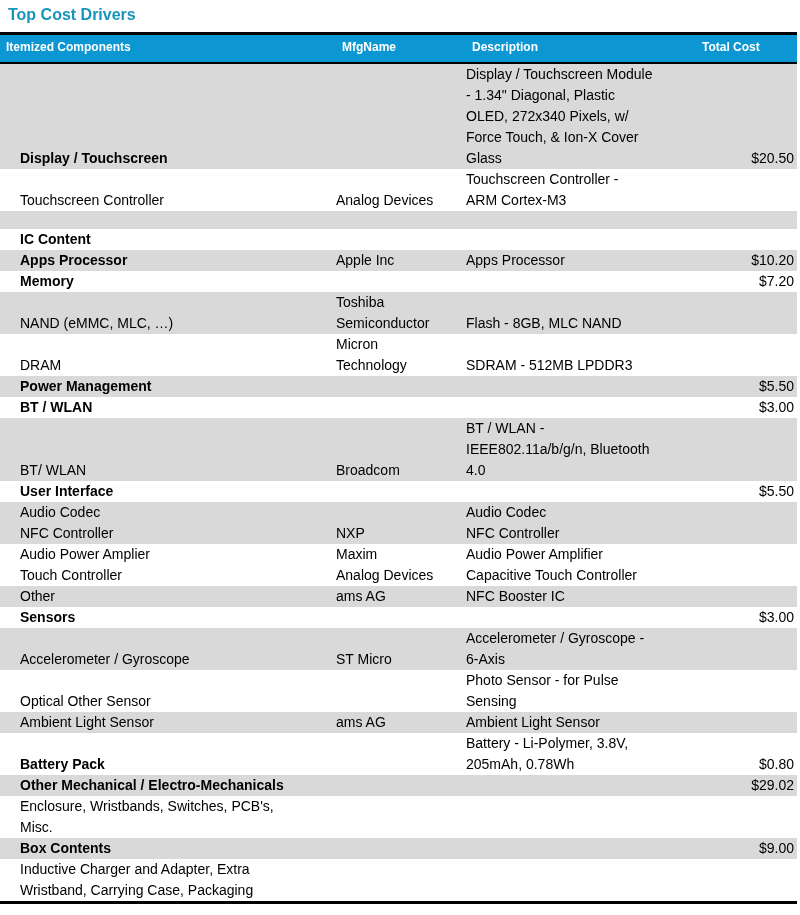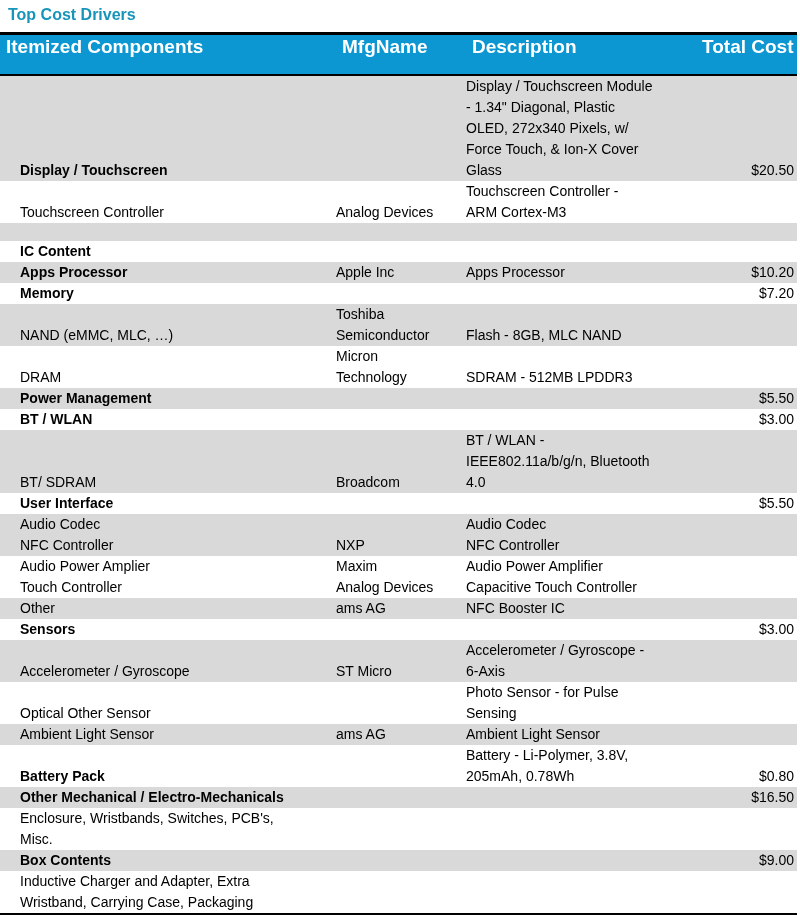--- a/index.html
+++ b/index.html
@@ -29,25 +29,25 @@
     width: 797px;
     border-bottom: 3px solid var(--border-color, #000);
   }
   col.c-comp { width: 336px; }
   col.c-mfg  { width: 130px; }
   col.c-desc { width: 236px; }
   col.c-cost { width: 95px;  }
   thead th {
     background: var(--header-bg, #0D97D2);
     color: var(--header-text, #ffffff);
-    font-size: 19px;
+    font-size: 12px;
     font-weight: bold;
     text-align: left;
     height: 22px;
-    padding: 1px 0 16px 6px;
+    padding: 1px 0 4px 6px;
     border-top: 3px solid var(--border-color, #000);
     border-bottom: 2px solid var(--border-color, #000);
     white-space: nowrap;
     overflow: hidden;
   }
   thead th.num { padding-right: 4px; padding-left: 0; }
   tbody td {
     font-size: 14px;
     line-height: 21px;
     vertical-align: bottom;
@@ -146,21 +146,21 @@
     <td class="desc"></td>
     <td class="cost">$5.50</td>
   </tr>
         <tr class="ind1 bold">
     <td class="comp">BT / WLAN</td>
     <td class="mfg"></td>
     <td class="desc"></td>
     <td class="cost">$3.00</td>
   </tr>
         <tr class="ind2 shaded">
-    <td class="comp">BT/ SDRAM</td>
+    <td class="comp">BT/ WLAN</td>
     <td class="mfg">Broadcom</td>
     <td class="desc">BT / WLAN -
 IEEE802.11a/b/g/n, Bluetooth
 4.0</td>
     <td class="cost"></td>
   </tr>
         <tr class="ind1 bold">
     <td class="comp">User Interface</td>
     <td class="mfg"></td>
     <td class="desc"></td>
@@ -226,21 +226,21 @@
     <td class="comp">Battery Pack</td>
     <td class="mfg"></td>
     <td class="desc">Battery - Li-Polymer, 3.8V,
 205mAh, 0.78Wh</td>
     <td class="cost">$0.80</td>
   </tr>
         <tr class="ind0 bold shaded">
     <td class="comp">Other Mechanical / Electro-Mechanicals</td>
     <td class="mfg"></td>
     <td class="desc"></td>
-    <td class="cost">$16.50</td>
+    <td class="cost">$29.02</td>
   </tr>
         <tr class="ind1">
     <td class="comp">Enclosure, Wristbands, Switches, PCB's,
 Misc.</td>
     <td class="mfg"></td>
     <td class="desc"></td>
     <td class="cost"></td>
   </tr>
         <tr class="ind0 bold shaded">
     <td class="comp">Box Contents</td>

